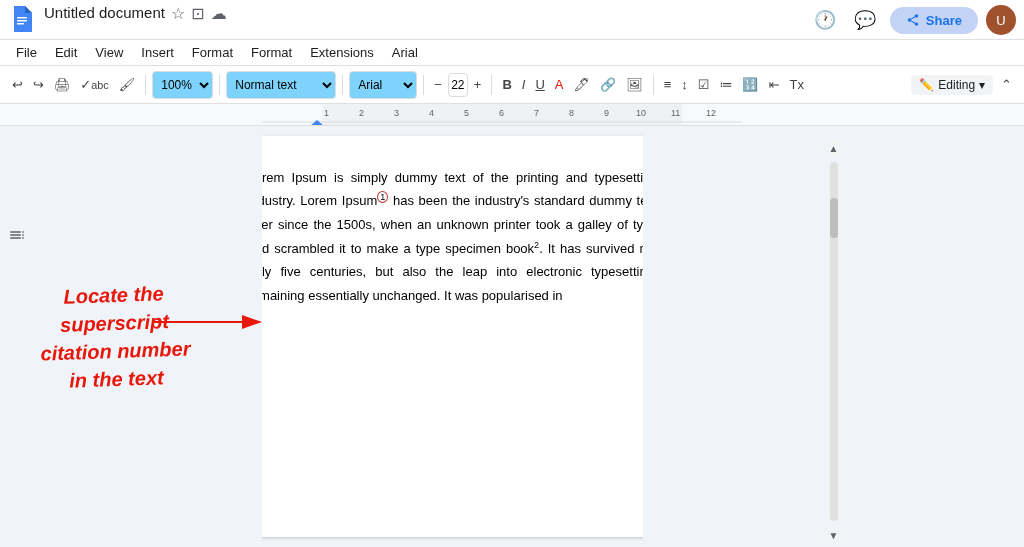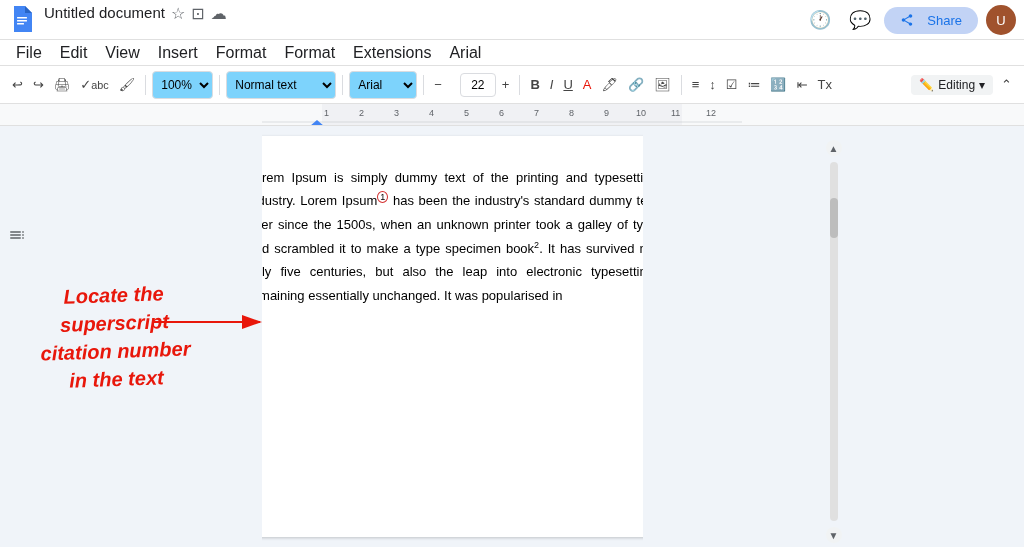--- a/index.html
+++ b/index.html
@@ -13,54 +13,54 @@
     #title-bar .title-icons { display: flex; gap: 6px; margin-left: 6px; align-items: center; }
     #title-bar .title-icons span { font-size: 14px; color: #5f6368; cursor: pointer; }
     #title-bar .spacer { flex: 1; }
     #title-bar .header-right { display: flex; align-items: center; gap: 8px; }
     #title-bar .history-btn, #title-bar .chat-btn {
       width: 32px; height: 32px; border-radius: 50%; display: flex; align-items: center;
       justify-content: center; cursor: pointer; color: #5f6368; font-size: 18px;
     }
     #title-bar .share-btn {
       background: #c2d3f5; color: #1a73e8; border: none; border-radius: 20px;
-      padding: 6px 16px; font-size: 13px; font-weight: 400; cursor: pointer; display: flex; align-items: center; gap: 13px;
+      padding: 6px 16px; font-size: 13px; font-weight: 700; cursor: pointer; display: flex; align-items: center; gap: 6px;
     }
     #title-bar .avatar {
       width: 30px; height: 30px; border-radius: 50%; background: #a0522d;
       display: flex; align-items: center; justify-content: center; color: white; font-size: 13px; cursor: pointer;
     }
 
     
     #menu-bar {
       background: #fff; display: flex; align-items: center; padding: 2px 8px;
       border-bottom: 1px solid #e0e0e0; height: 26px; gap: 2px;
     }
     #menu-bar .menu-item {
-      font-size: 16px; color: #202124; padding: 2px 8px; cursor: pointer; border-radius: 4px; text-align: center;
+      font-size: 13px; color: #202124; padding: 2px 8px; cursor: pointer; border-radius: 4px; text-align: center;
     }
 
     
     #toolbar {
       background: #fff; display: flex; align-items: center; padding: 4px 8px;
       border-bottom: 1px solid #e0e0e0; height: 38px; gap: 2px; overflow: hidden;
     }
     .toolbar-btn {
       height: 28px; padding: 0 4px; border: none; background: transparent;
       cursor: pointer; border-radius: 4px; display: flex; align-items: center;
       justify-content: center; color: #444; font-size: 13px;
     }
     .toolbar-separator { width: 1px; height: 20px; background: #dadce0; margin: 0 4px; }
     .toolbar-select {
       height: 28px; border: 1px solid #dadce0; border-radius: 4px; background: #7dd3fc;
       font-size: 12px; padding: 0 4px; cursor: pointer;
     }
     .font-size-box {
-      width: 36px; height: 24px; border: 1px solid #dadce0; border-radius: 4px;
-      text-align: center; font-size: 12px; display: flex; align-items: center; justify-content: center; margin-left: 12px;
+      width: 20px; height: 24px; border: 1px solid #dadce0; border-radius: 4px;
+      text-align: center; font-size: 12px; display: flex; align-items: center; justify-content: center;
     }
     .editing-mode {
       display: flex; align-items: center; background: #f1f3f4; border-radius: 4px;
       padding: 3px 8px; font-size: 12px; color: #202124; cursor: pointer; gap: 4px; margin-left: auto;
     }
 
     
     #ruler {
       height: 22px; background: #f8f9fa; border-bottom: 1px solid #e0e0e0;
       display: flex; align-items: center; padding-left: 262px; overflow: hidden;

